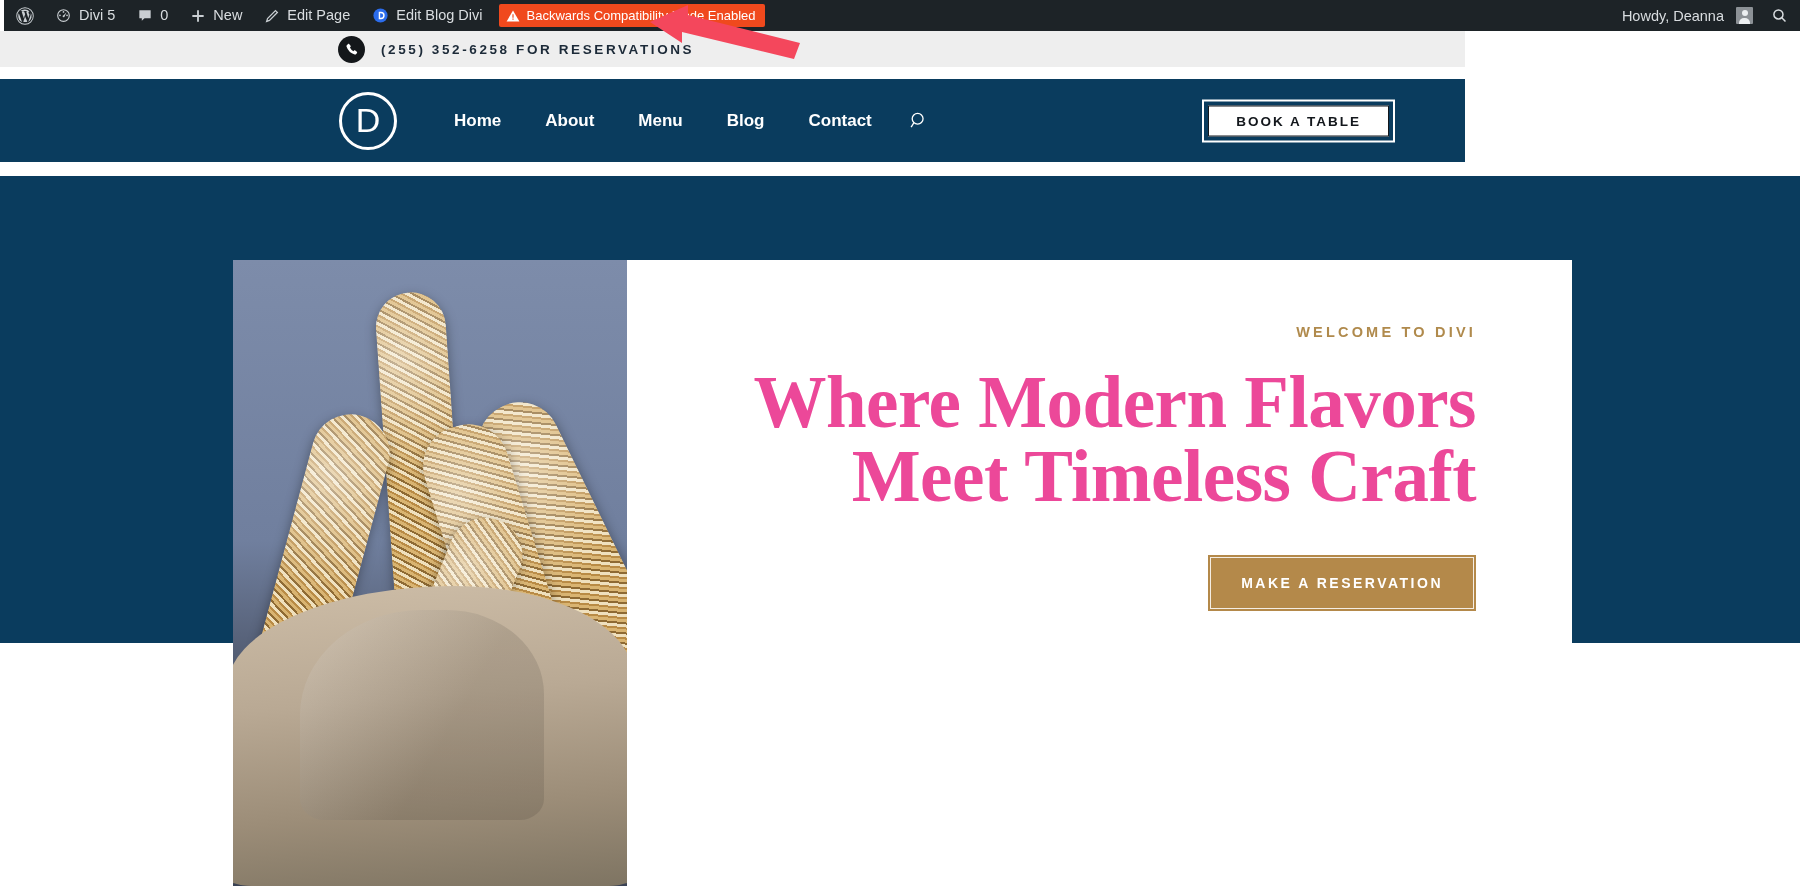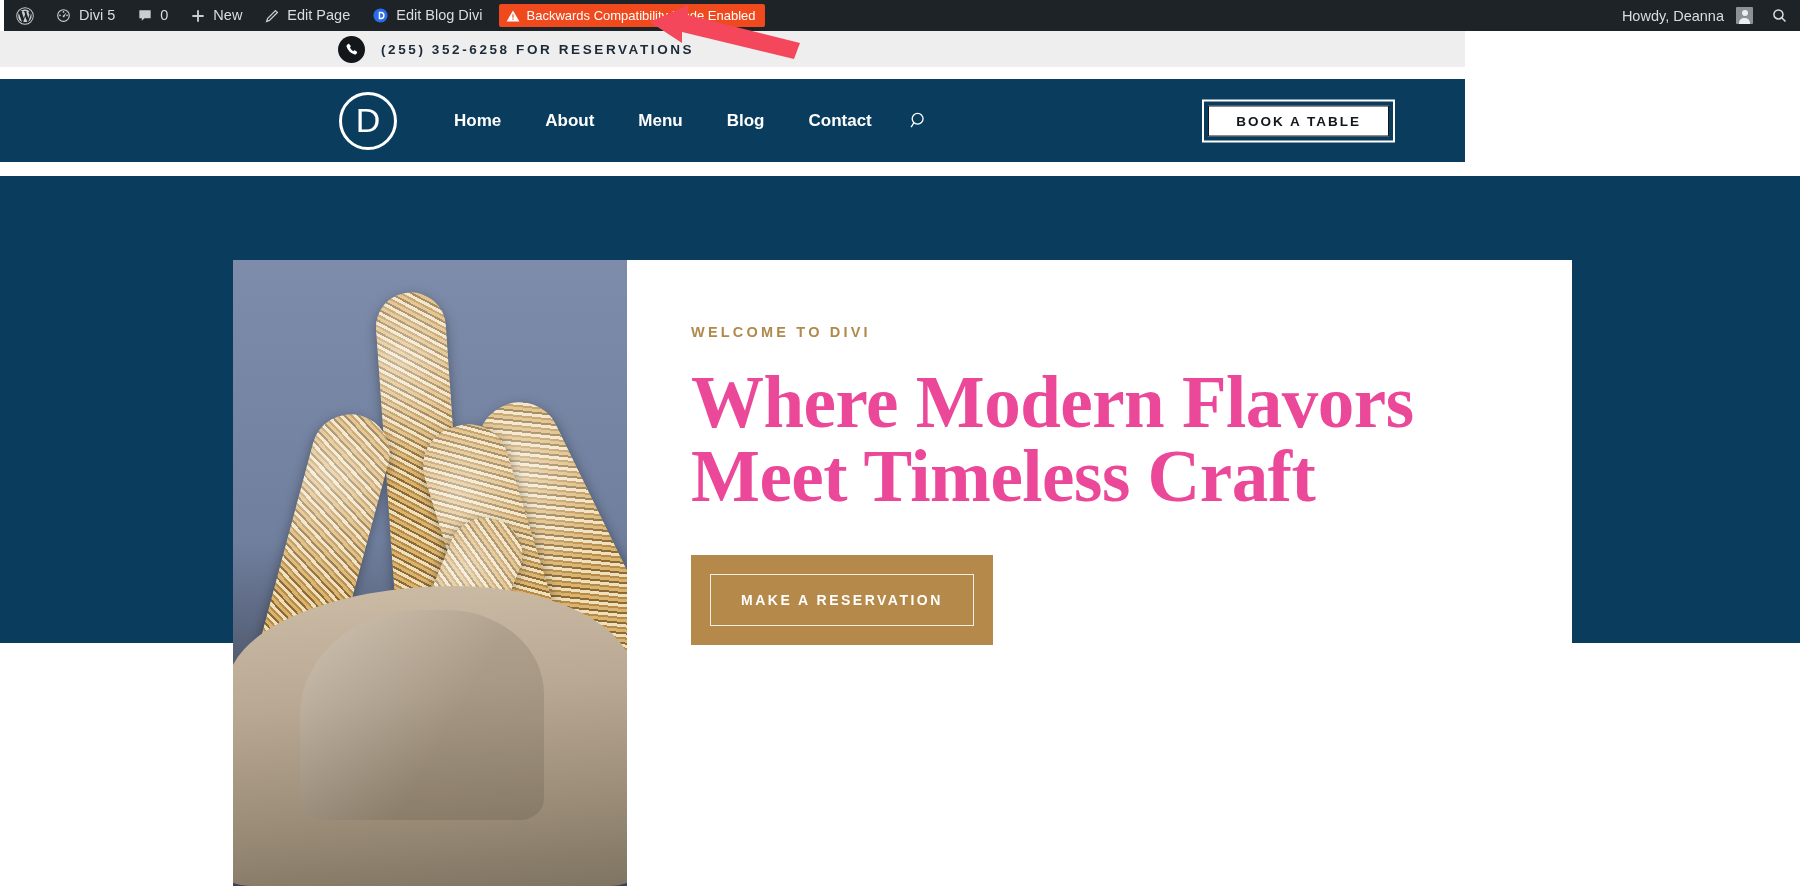--- a/index.html
+++ b/index.html
@@ -124,36 +124,36 @@
       repeating-linear-gradient(32deg, #d9b471 0 3px, #b98b45 3px 5px, #efe0bd 5px 8px, #8e6a33 8px 10px),
       linear-gradient(180deg,#e5d2a7,#b08c4f);
     box-shadow:0 4px 12px rgba(0,0,0,.35);
   }
   .s1 { left:46px; top:150px; width:78px; height:330px; transform:rotate(15deg); }
   .s2 { left:152px; top:32px; width:70px; height:330px; transform:rotate(-4deg); }
   .s3 { left:225px; top:160px; width:86px; height:320px; transform:rotate(-17deg); }
   .s4 { left:300px; top:130px; width:82px; height:330px; transform:rotate(-26deg); }
   .s5 { left:175px; top:250px; width:74px; height:290px; transform:rotate(22deg); }
 
-  .hero-content { flex:1; padding:64px 96px 0 64px; }
+  .hero-content { flex:1; padding:64px 96px 0 64px;text-align:right; }
   .eyebrow {
     color:#b08a4c; font-size:14.5px; font-weight:700; letter-spacing:3.2px;
     margin-bottom:26px;
   }
   .hero-title {
     font-family:"Liberation Serif", serif;
     font-weight:700; font-size:73px; line-height:1.02; color:#ec4899;
     letter-spacing:-0.5px; margin-bottom:40px;
   }
   .hero-para {
     font-size:17.5px; line-height:1.95; color:#55606b; max-width:770px;
     margin-bottom:44px;
   }
   .cta-btn {
-    display:inline-block; background:#b4894a; padding:18px; cursor:pointer;
+    display:inline-block; background:#b4894a; padding:1px; cursor:pointer;
     border:1px solid #b4894a;
   }
   .cta-btn .inner {
     border:1px solid rgba(255,255,255,.85);
     color:#ffffff; font-size:14px; font-weight:700; letter-spacing:2.5px;
     padding:17px 30px; white-space:nowrap;
   }
 
   
   .arrow { position:absolute; left:648px; top:2px; z-index:60; pointer-events:none; }

